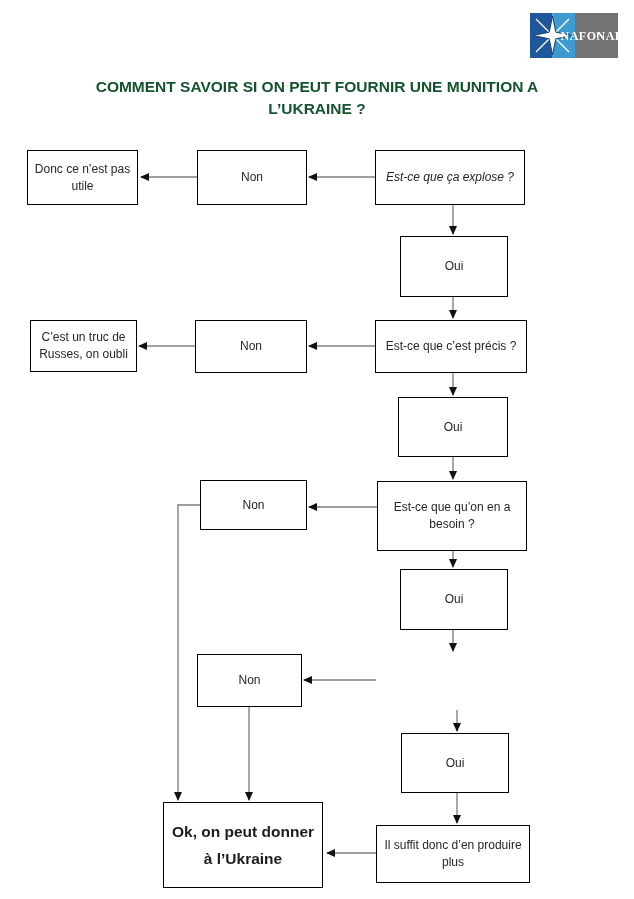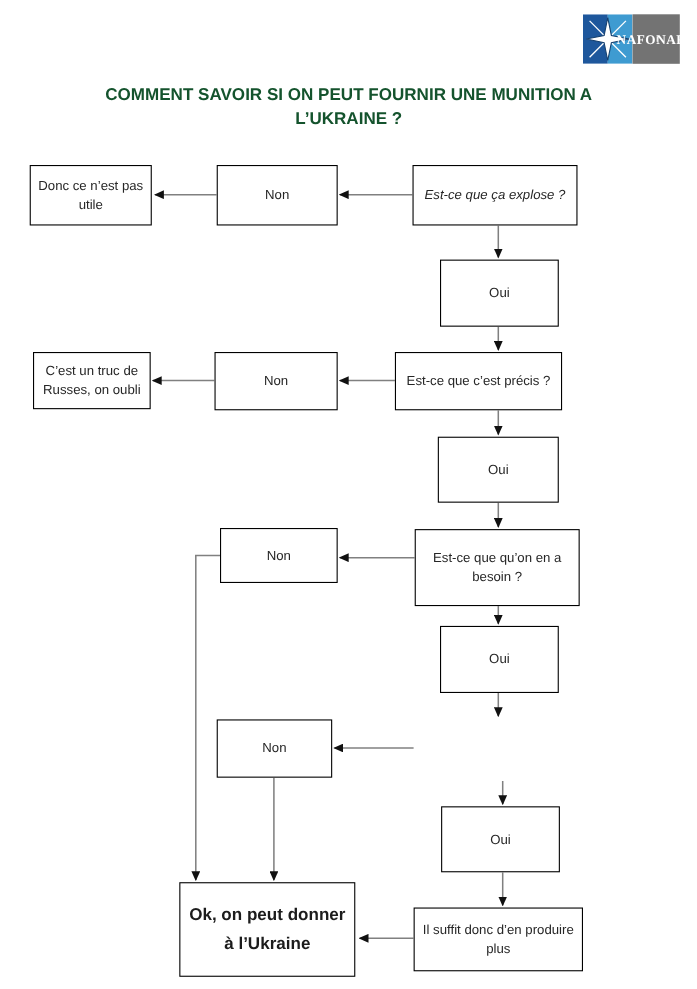--- a/index.html
+++ b/index.html
@@ -91,21 +91,21 @@
   <div class="node" style="left:197px;top:150px;width:110px;height:55px;">Non</div>
 
   <div class="node" style="left:375px;top:150px;width:150px;height:55px;font-style:italic;">Est-ce que ça explose ?</div>
 
   <div class="node" style="left:400px;top:236px;width:108px;height:61px;">Oui</div>
 
   <div class="node" style="left:30px;top:320px;width:107px;height:52px;">C’est un truc de Russes, on oubli</div>
 
   <div class="node" style="left:195px;top:320px;width:112px;height:53px;">Non</div>
 
-  <div class="node" style="left:359px;top:320px;width:152px;height:53px;">Est-ce que c’est précis ?</div>
+  <div class="node" style="left:375px;top:320px;width:152px;height:53px;">Est-ce que c’est précis ?</div>
 
   <div class="node" style="left:398px;top:397px;width:110px;height:60px;">Oui</div>
 
   <div class="node" style="left:200px;top:480px;width:107px;height:50px;">Non</div>
 
   <div class="node" style="left:377px;top:481px;width:150px;height:70px;">Est-ce que qu’on en a besoin ?</div>
 
   <div class="node" style="left:400px;top:569px;width:108px;height:61px;">Oui</div>
 
   <div class="node" style="left:197px;top:654px;width:105px;height:53px;">Non</div>

